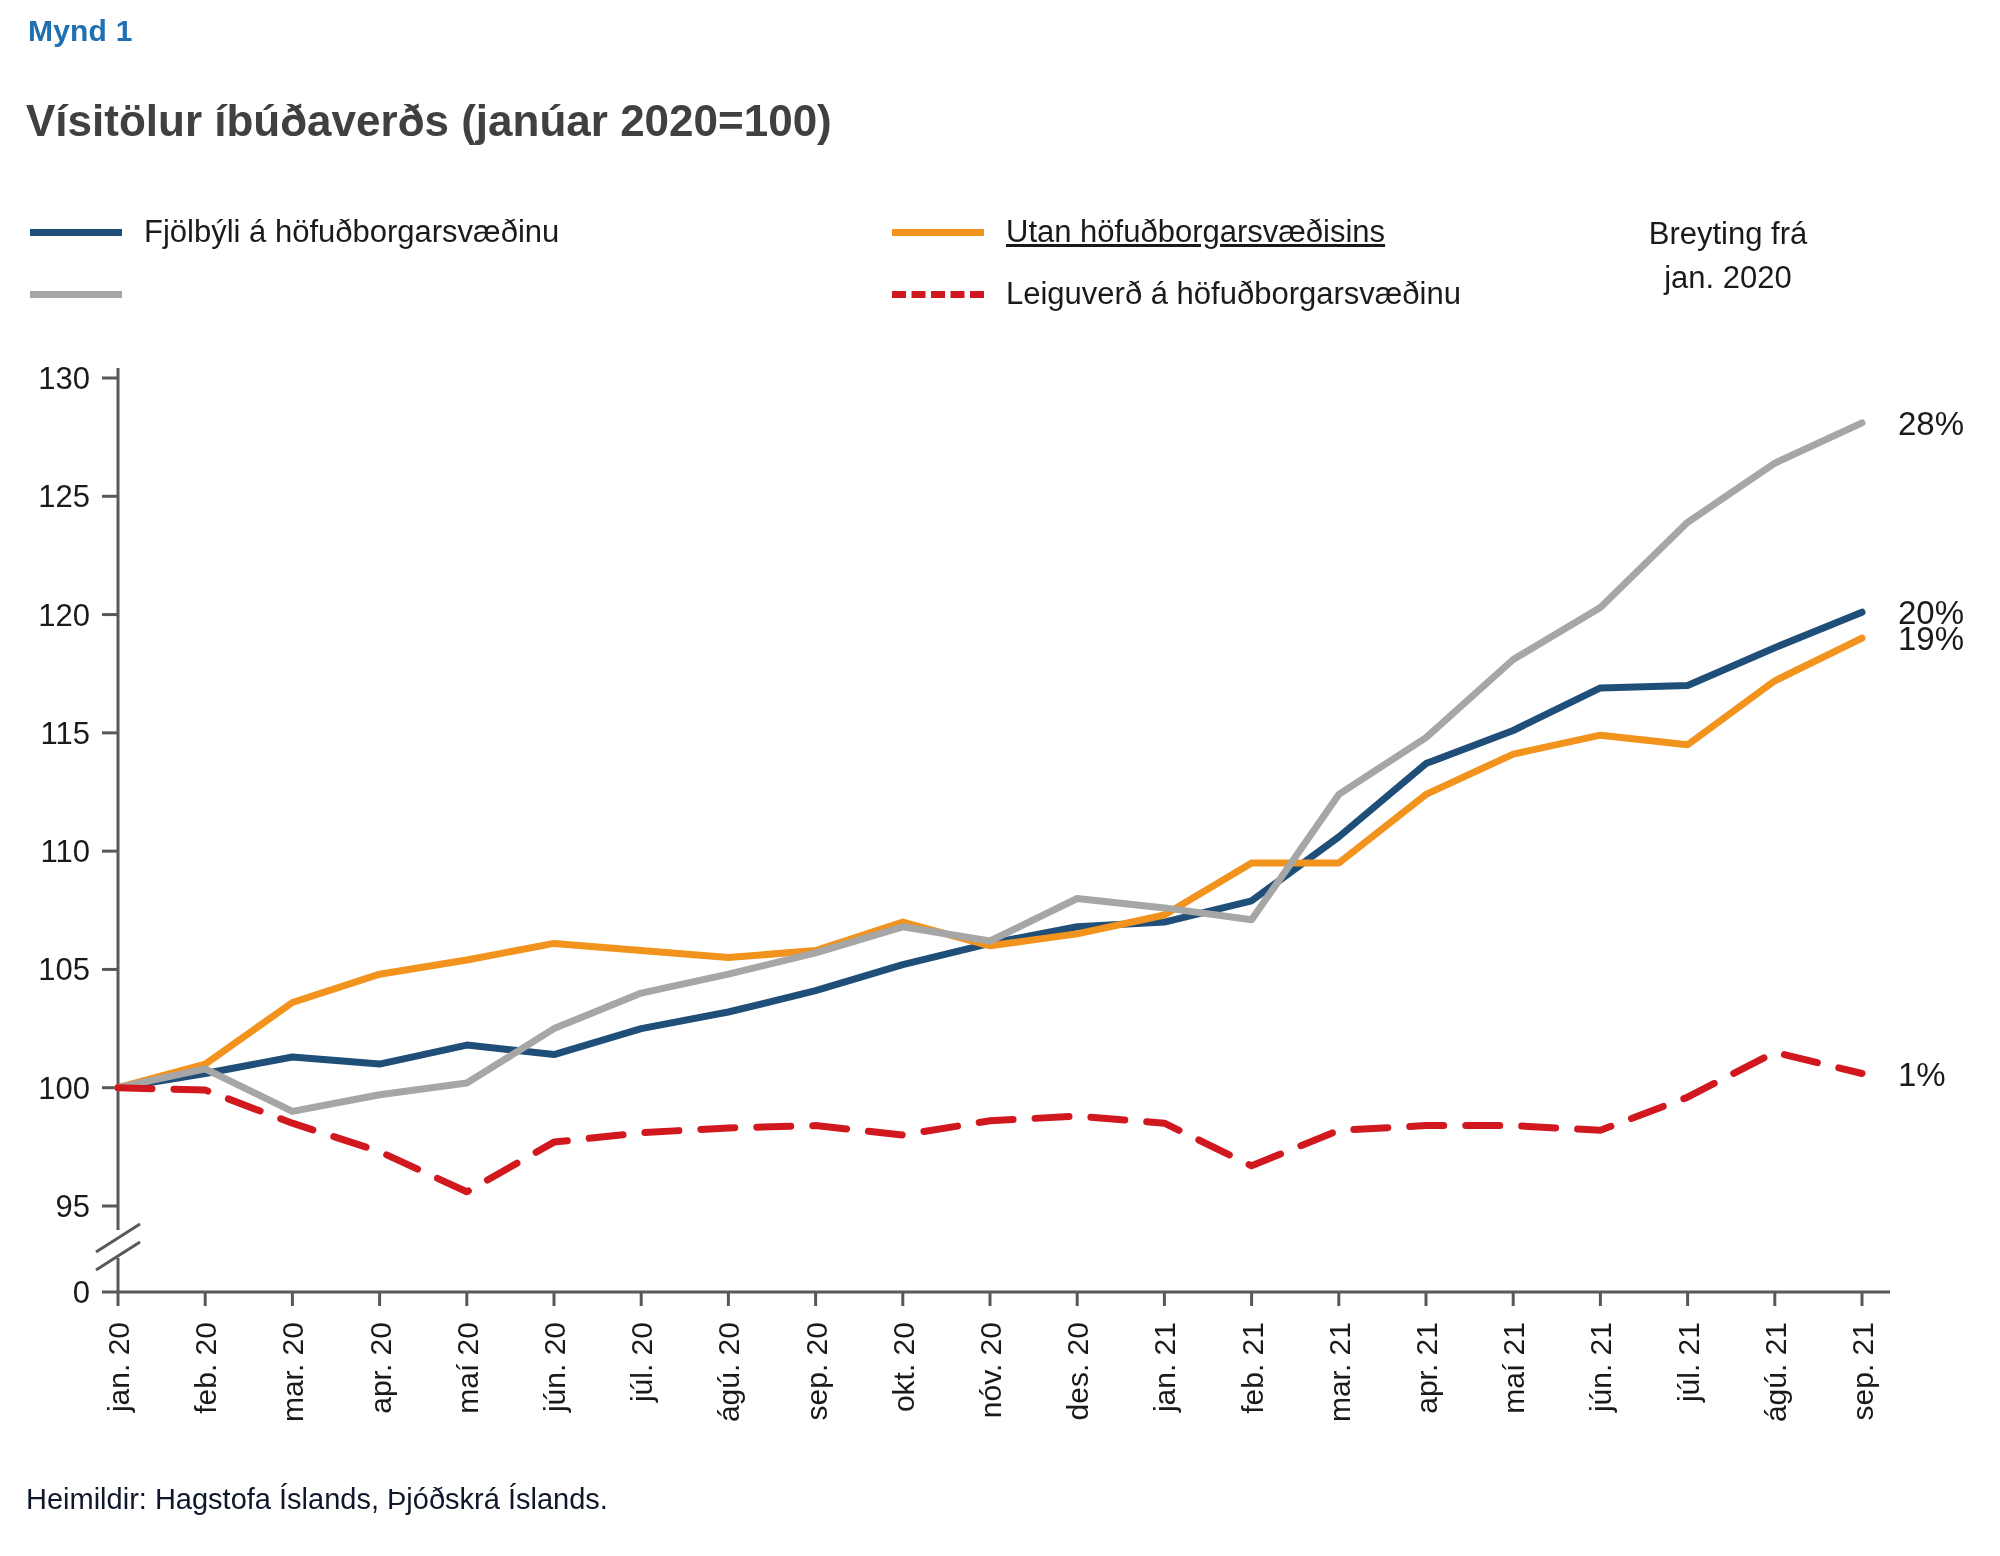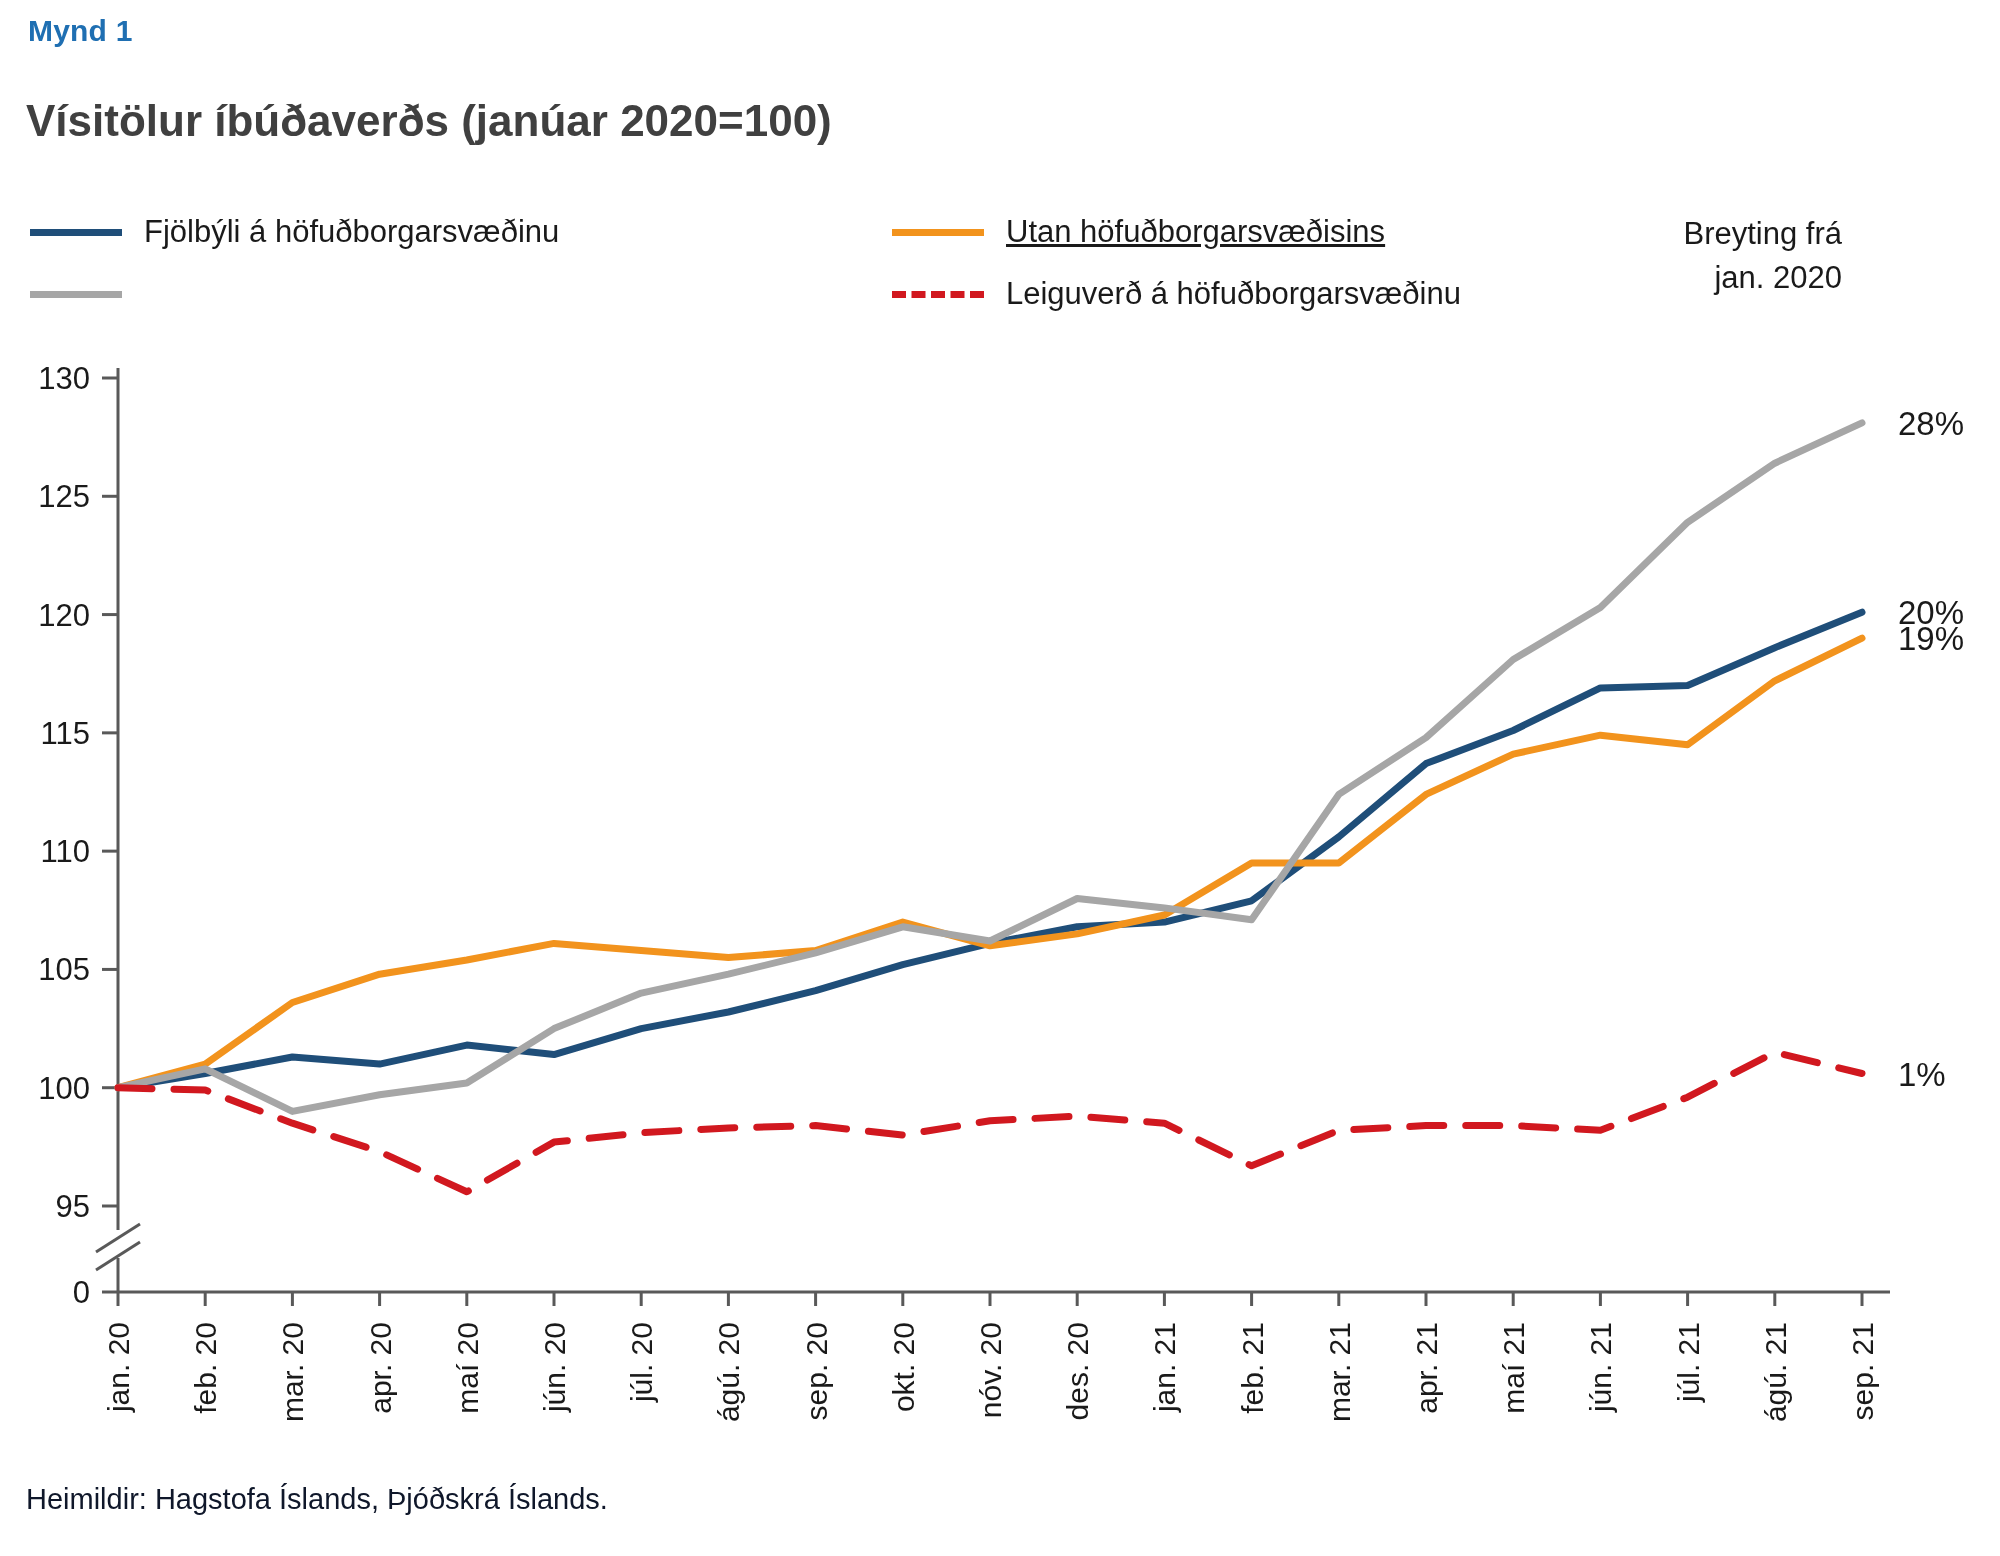--- a/index.html
+++ b/index.html
@@ -68,24 +68,24 @@
     color: #1a1a1a;
     white-space: nowrap;
   }
   #legend-0 { left: 0px;   top: 0px; }
   #legend-1 { left: 0px;   top: 62px; }
   #legend-2 { left: 862px; top: 0px; text-decoration: underline; }
   #legend-3 { left: 862px; top: 62px; }
 
   #change-header {
     position: absolute;
-    right: 36px;
+    right: 20px;
     top: 212px;
     width: 260px;
-    text-align: right;
+    text-align: center;
     font-size: 31px;
     line-height: 1.42;
     color: #1a1a1a;
   }
 
   
   #chart {
     position: absolute;
     left: 0;
     top: 340px;

